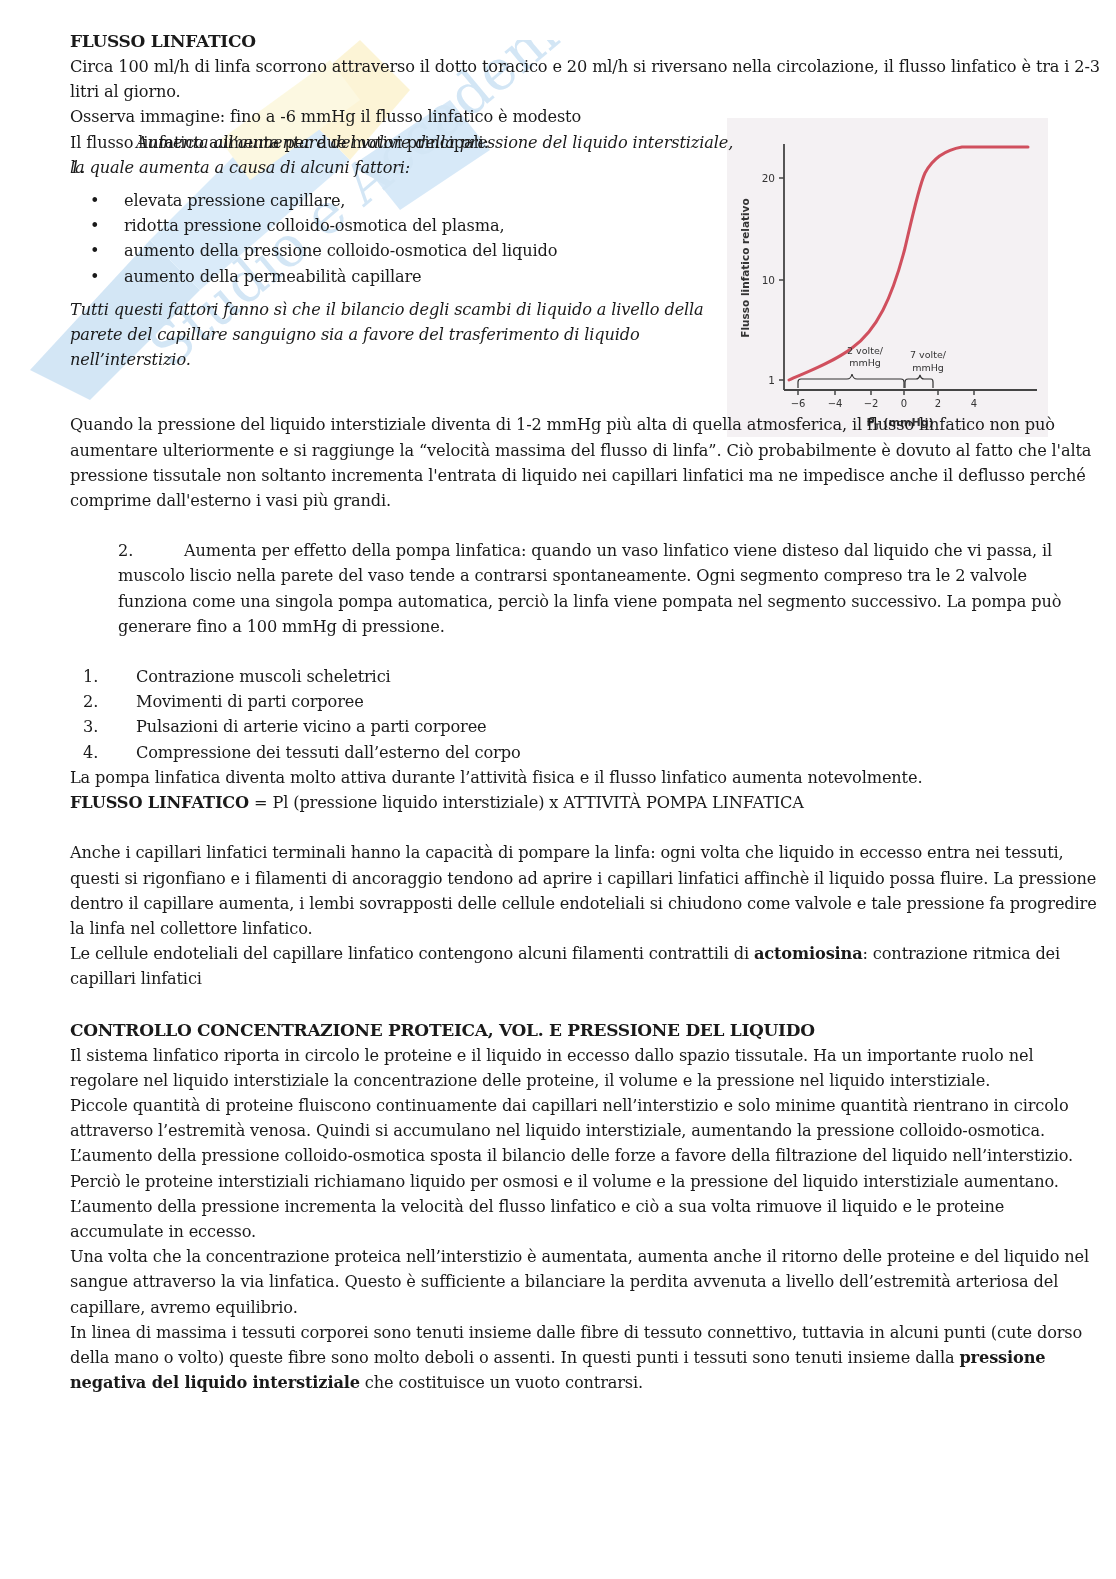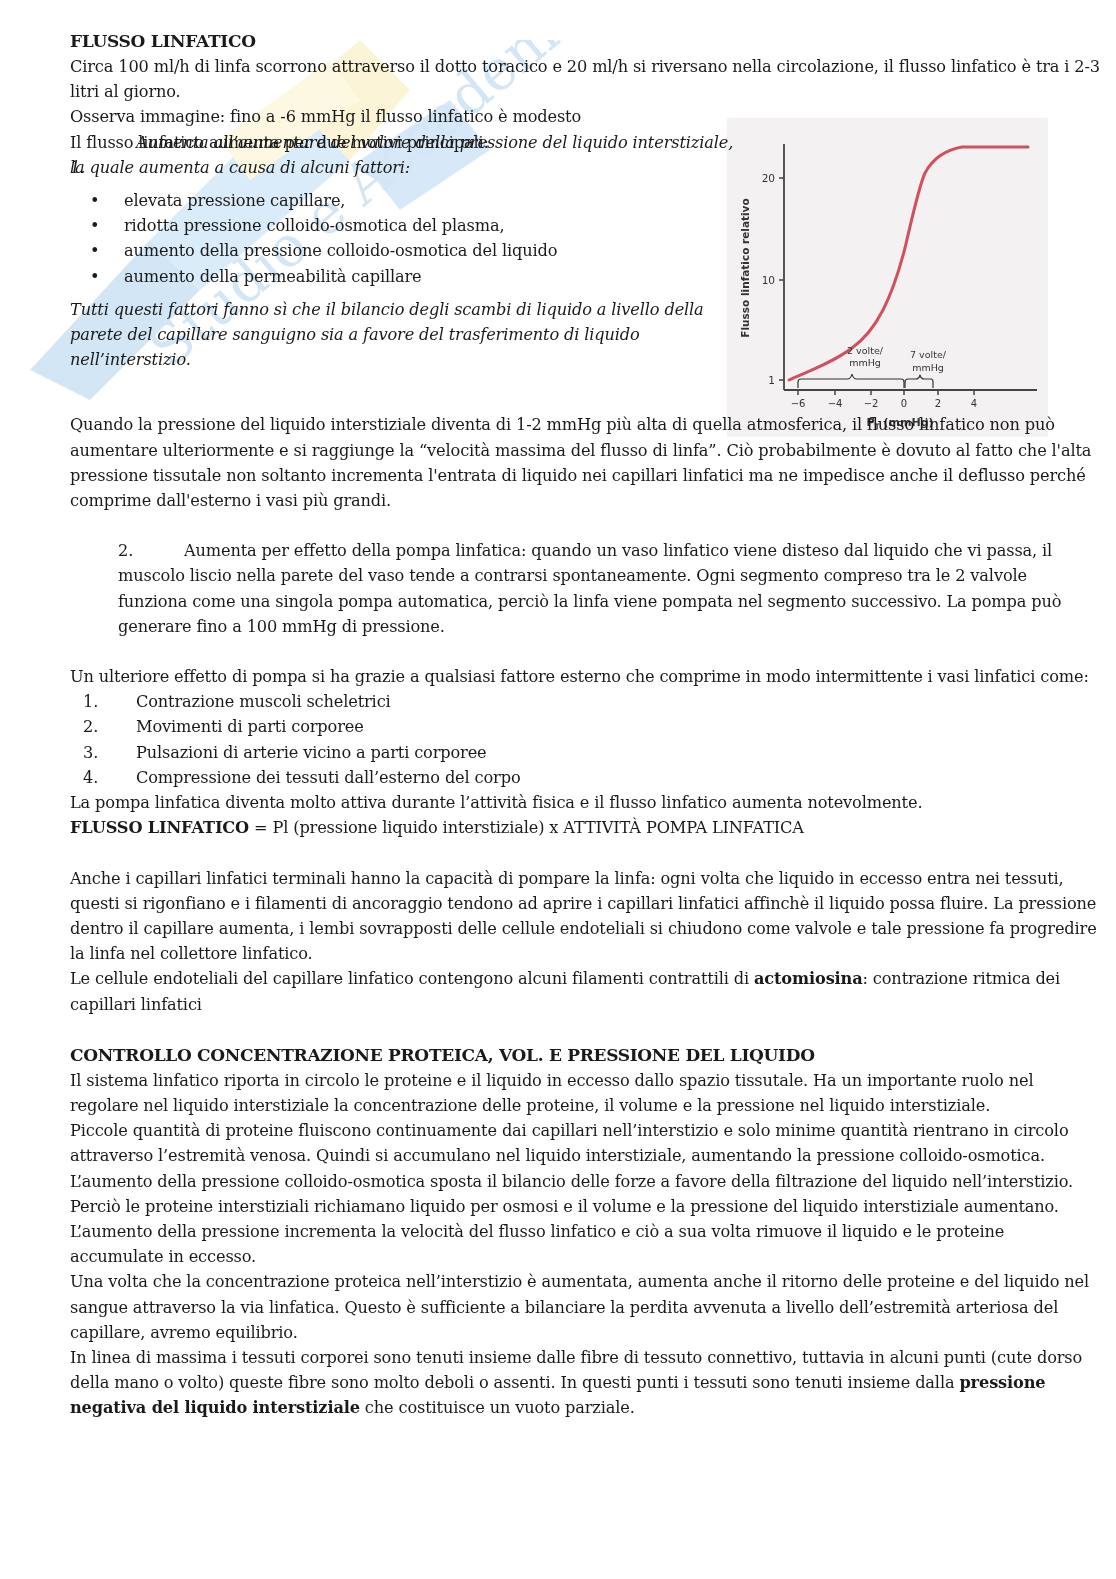--- a/index.html
+++ b/index.html
@@ -102,33 +102,32 @@
   </ul>
   <p class="narrow">Tutti questi fattori fanno sì che il bilancio degli scambi di liquido a livello della parete del capillare sanguigno sia a favore del trasferimento di liquido nell’interstizio.</p>
   <p style="text-indent:0;margin-top:40px;">
     <span style="display:inline;">Quando la pressione del liquido interstiziale diventa di 1-2 mmHg più alta di quella atmosferica, il flusso linfatico non può aumentare ulteriormente e si raggiunge la “velocità massima del flusso di linfa”. Ciò probabilmente è dovuto al fatto che l'alta pressione tissutale non soltanto incrementa l'entrata di liquido nei capillari linfatici ma ne impedisce anche il deflusso perché comprime dall'esterno i vasi più grandi.</span>
   </p>
   <div class="gap"></div>
   <p style="text-indent:0;margin-left:48px;">
     <span style="display:inline-block; width:66px;">2.</span><span>Aumenta per effetto della pompa linfatica: quando un vaso linfatico viene disteso dal liquido che vi passa, il muscolo liscio nella parete del vaso tende a contrarsi spontaneamente. Ogni segmento compreso tra le 2 valvole funziona come una singola pompa automatica, perciò la linfa viene pompata nel segmento successivo. La pompa può generare fino a 100 mmHg di pressione.</span>
   </p>
   <div class="gap"></div>
-  <p>Un ulteriore effetto di pompa si ha grazie a qualsiasi fattore esterno che comprime in modo intermittente i vasi linfatici come:</p>
   <ol class="numlist">
     <li><span class="num">1.</span><span>Contrazione muscoli scheletrici</span></li>
     <li><span class="num">2.</span><span>Movimenti di parti corporee</span></li>
     <li><span class="num">3.</span><span>Pulsazioni di arterie vicino a parti corporee</span></li>
     <li><span class="num">4.</span><span>Compressione dei tessuti dall’esterno del corpo</span></li>
   </ol>
   <p>La pompa linfatica diventa molto attiva durante l’attività fisica e il flusso linfatico aumenta notevolmente.</p>
   <p><b>FLUSSO LINFATICO</b><span> = Pl (pressione liquido interstiziale) x ATTIVITÀ POMPA LINFATICA</span></p>
   <div class="gap"></div>
   <p>Anche i capillari linfatici terminali hanno la capacità di pompare la linfa: ogni volta che liquido in eccesso entra nei tessuti, questi si rigonfiano e i filamenti di ancoraggio tendono ad aprire i capillari linfatici affinchè il liquido possa fluire. La pressione dentro il capillare aumenta, i lembi sovrapposti delle cellule endoteliali si chiudono come valvole e tale pressione fa progredire la linfa nel collettore linfatico.</p>
   <p><span>Le cellule endoteliali del capillare linfatico contengono alcuni filamenti contrattili di </span><b>actomiosina</b><span>: contrazione ritmica dei capillari linfatici</span></p>
   <div class="gap"></div>
   <h1 class="sec">CONTROLLO CONCENTRAZIONE PROTEICA, VOL. E PRESSIONE DEL LIQUIDO</h1>
   <p>Il sistema linfatico riporta in circolo le proteine e il liquido in eccesso dallo spazio tissutale. Ha un importante ruolo nel regolare nel liquido interstiziale la concentrazione delle proteine, il volume e la pressione nel liquido interstiziale.</p>
   <p>Piccole quantità di proteine fluiscono continuamente dai capillari nell’interstizio e solo minime quantità rientrano in circolo attraverso l’estremità venosa. Quindi si accumulano nel liquido interstiziale, aumentando la pressione colloido-osmotica.</p>
   <p>L’aumento della pressione colloido-osmotica sposta il bilancio delle forze a favore della filtrazione del liquido nell’interstizio. Perciò le proteine interstiziali richiamano liquido per osmosi e il volume e la pressione del liquido interstiziale aumentano.</p>
   <p>L’aumento della pressione incrementa la velocità del flusso linfatico e ciò a sua volta rimuove il liquido e le proteine accumulate in eccesso.</p>
   <p>Una volta che la concentrazione proteica nell’interstizio è aumentata, aumenta anche il ritorno delle proteine e del liquido nel sangue attraverso la via linfatica. Questo è sufficiente a bilanciare la perdita avvenuta a livello dell’estremità arteriosa del capillare, avremo equilibrio.</p>
-  <p><span>In linea di massima i tessuti corporei sono tenuti insieme dalle fibre di tessuto connettivo, tuttavia in alcuni punti (cute dorso della mano o volto) queste fibre sono molto deboli o assenti. In questi punti i tessuti sono tenuti insieme dalla </span><b>pressione negativa del liquido interstiziale</b><span> che costituisce un vuoto parziale.</span></p>
+  <p><span>In linea di massima i tessuti corporei sono tenuti insieme dalle fibre di tessuto connettivo, tuttavia in alcuni punti (cute dorso della mano o volto) queste fibre sono molto deboli o assenti. In questi punti i tessuti sono tenuti insieme dalla </span><b>pressione negativa del liquido interstiziale</b><span> che costituisce un vuoto contrarsi.</span></p>
 </div>
 
 </body></html>

